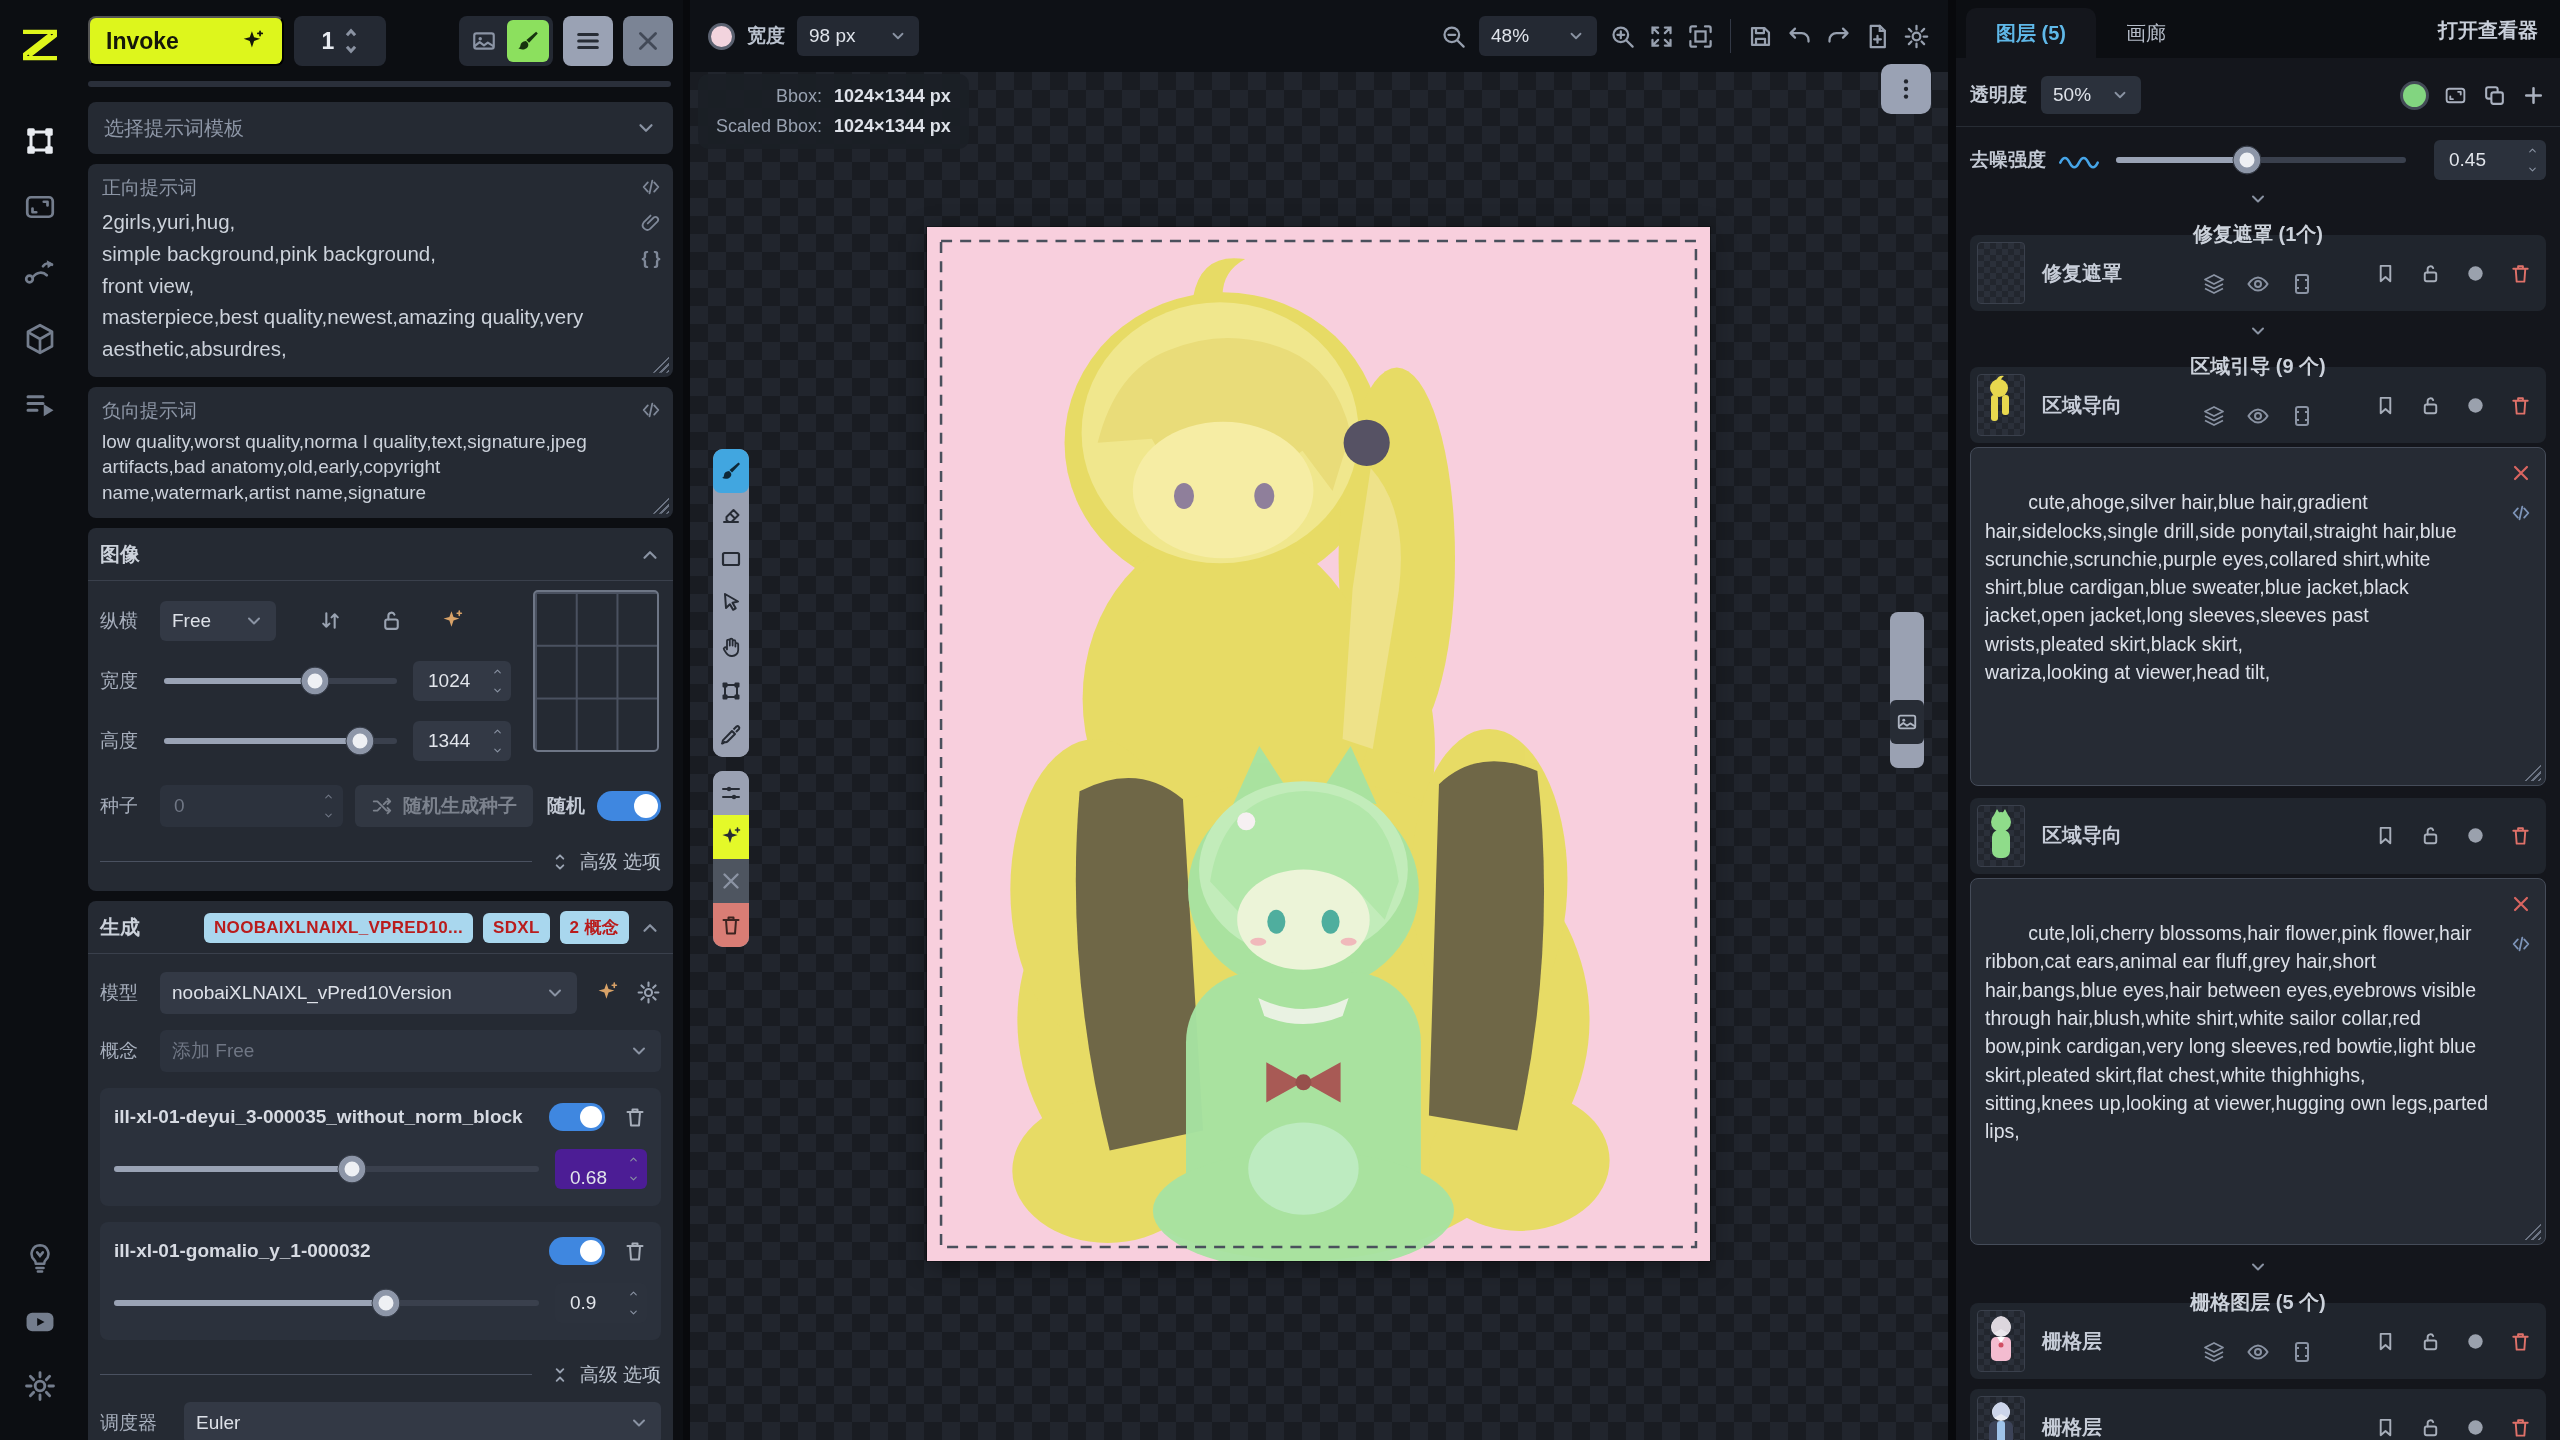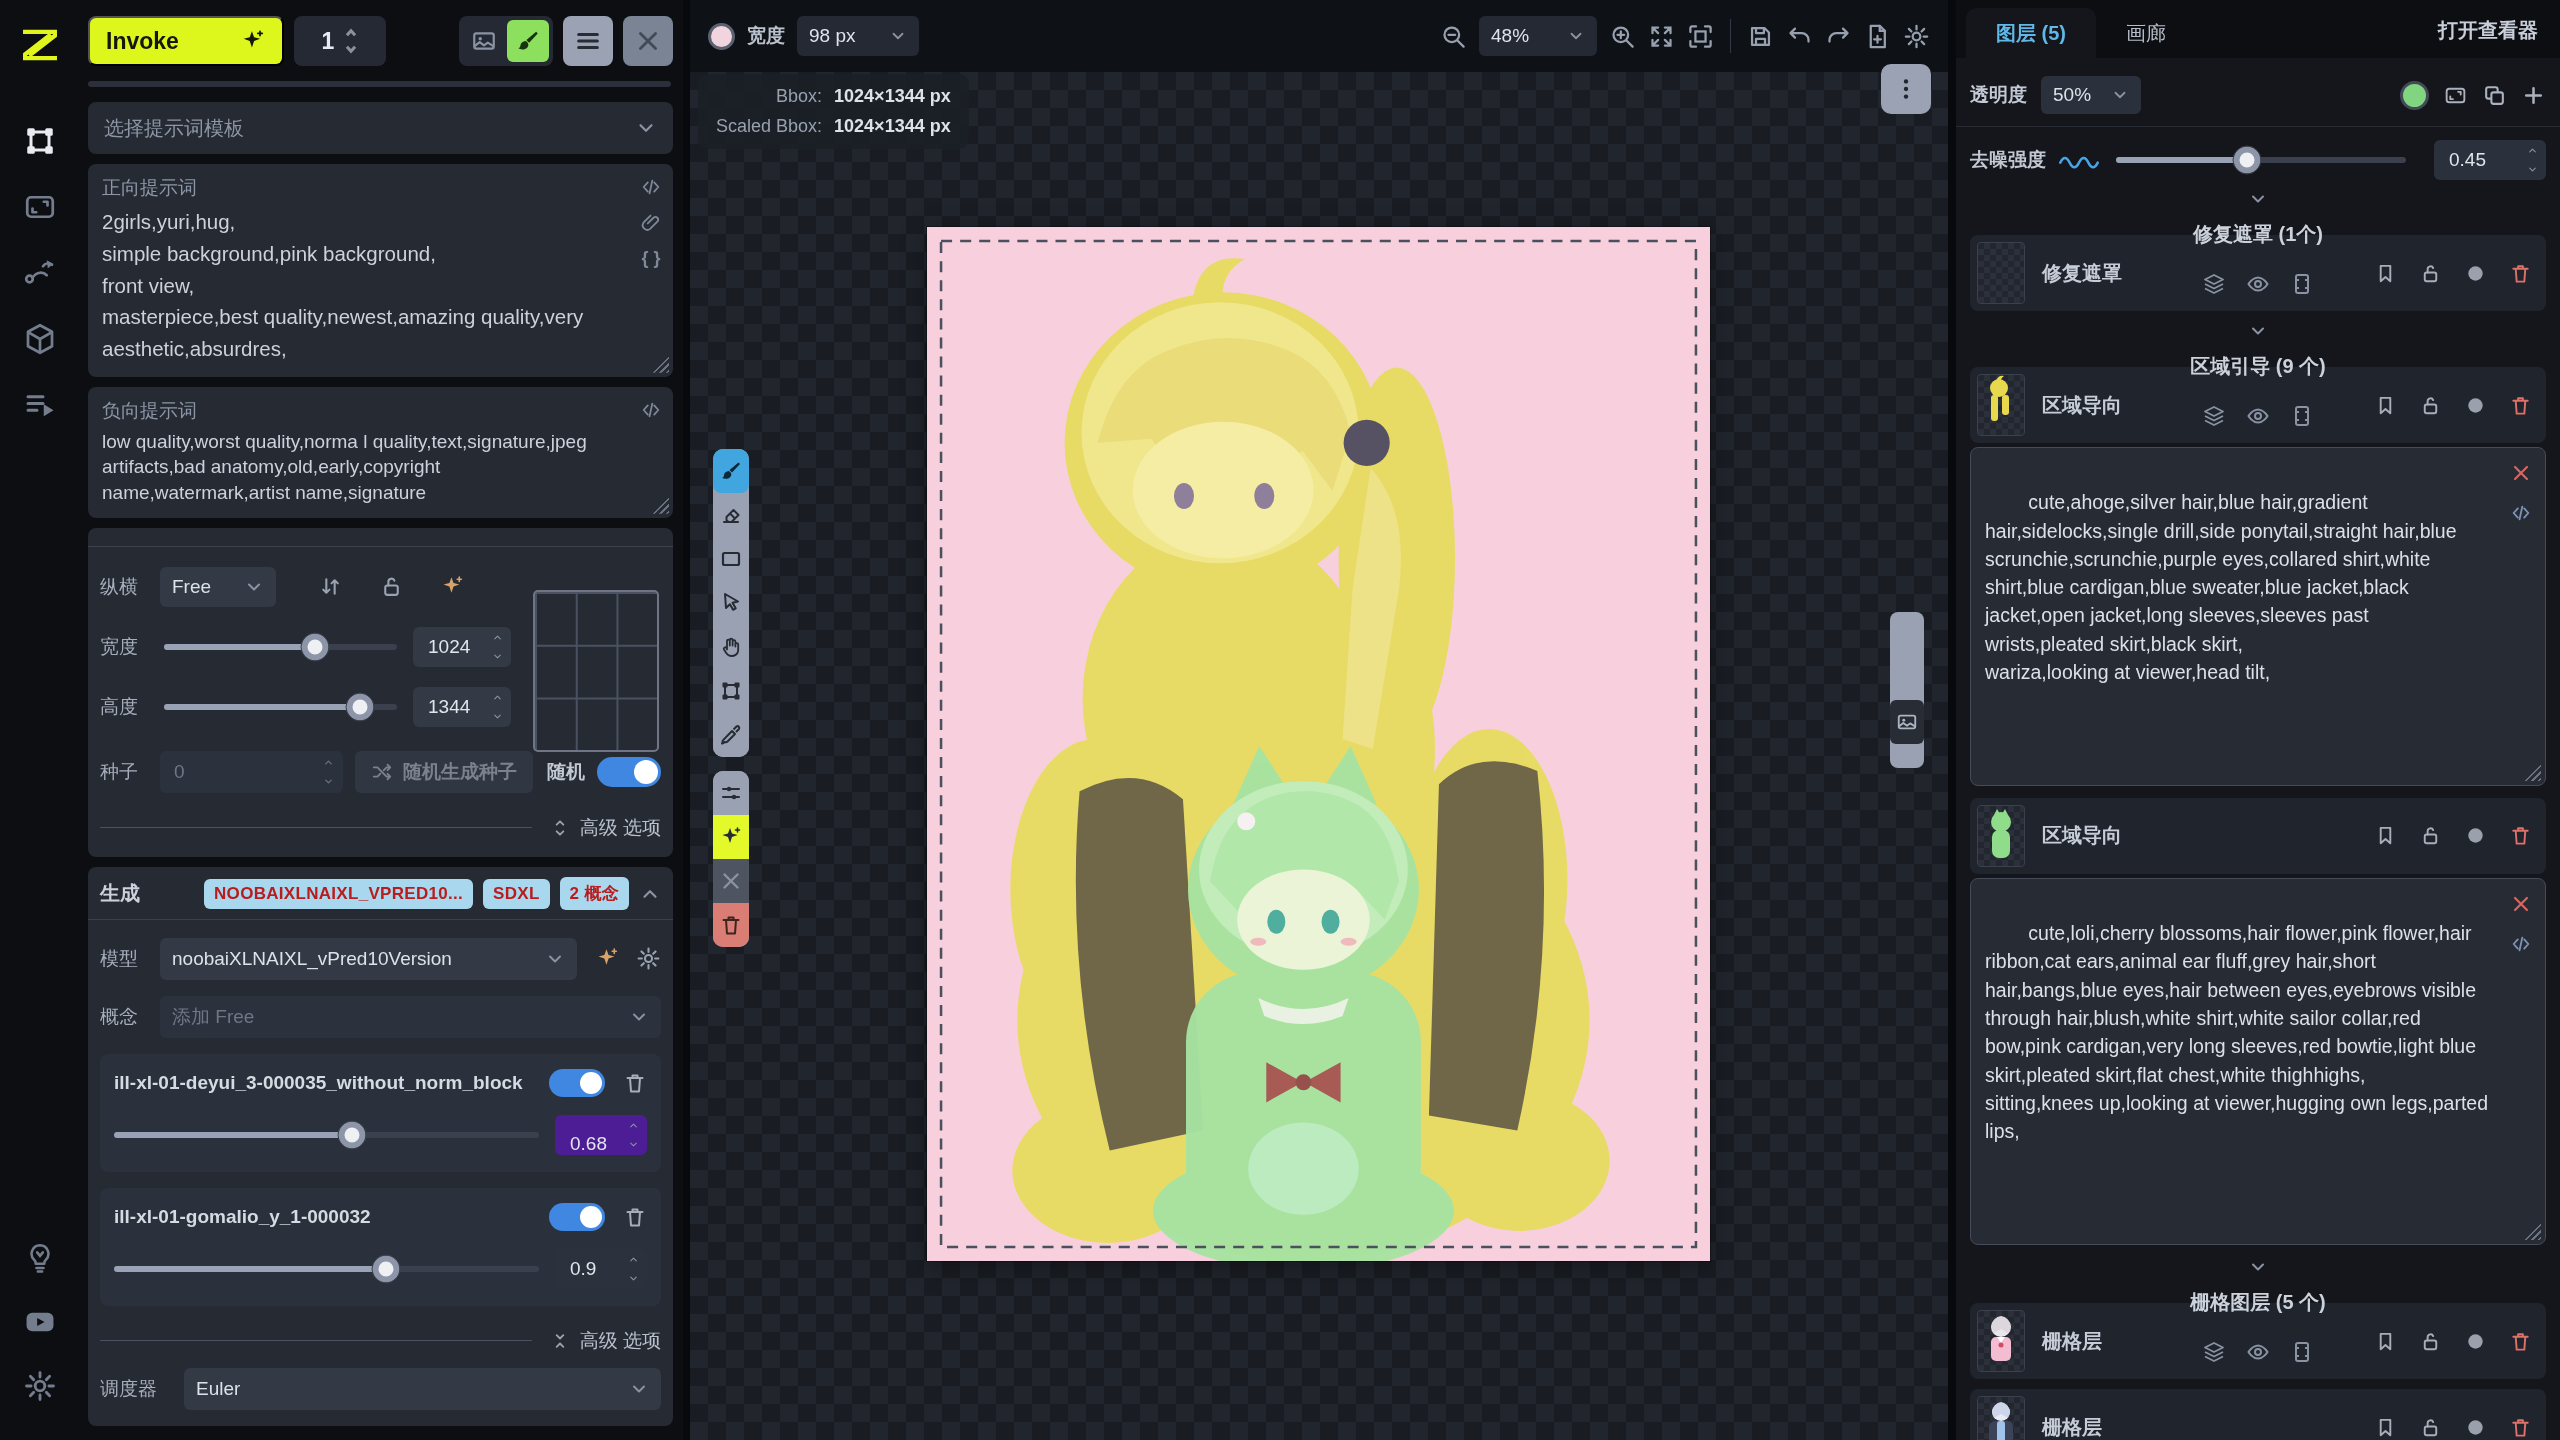--- a/index.html
+++ b/index.html
@@ -428,20 +428,27 @@
       <div class="prompt-text" style="font-size:19px;line-height:1.35;">low quality,worst quality,norma l quality,text,signature,jpeg artifacts,bad anatomy,old,early,copyright name,watermark,artist name,signature</div>
       <div class="icon-col">
         <svg class="ic" width="22" height="22">
             <use href="#s-code"></use>
           </svg>
       </div>
       <span class="grip"></span>
     </div>
 
     <div class="card section-card">
+      <div class="sec-head">
+        <span class="sec-title">图像</span>
+        <span style="flex:1"></span>
+        <svg class="ic chev" width="22" height="22">
+            <use href="#s-chu"></use>
+          </svg>
+      </div>
       <div class="sec-hr"></div>
       <div class="ratio-preview"></div>
 
       <div class="row" style="padding-right:150px;">
         <span class="lbl">纵横</span>
         <div class="select" style="width:116px;">
           <span>Free</span>
           <svg class="ic chev" width="20" height="20">
               <use href="#s-chd"></use>
             </svg>

